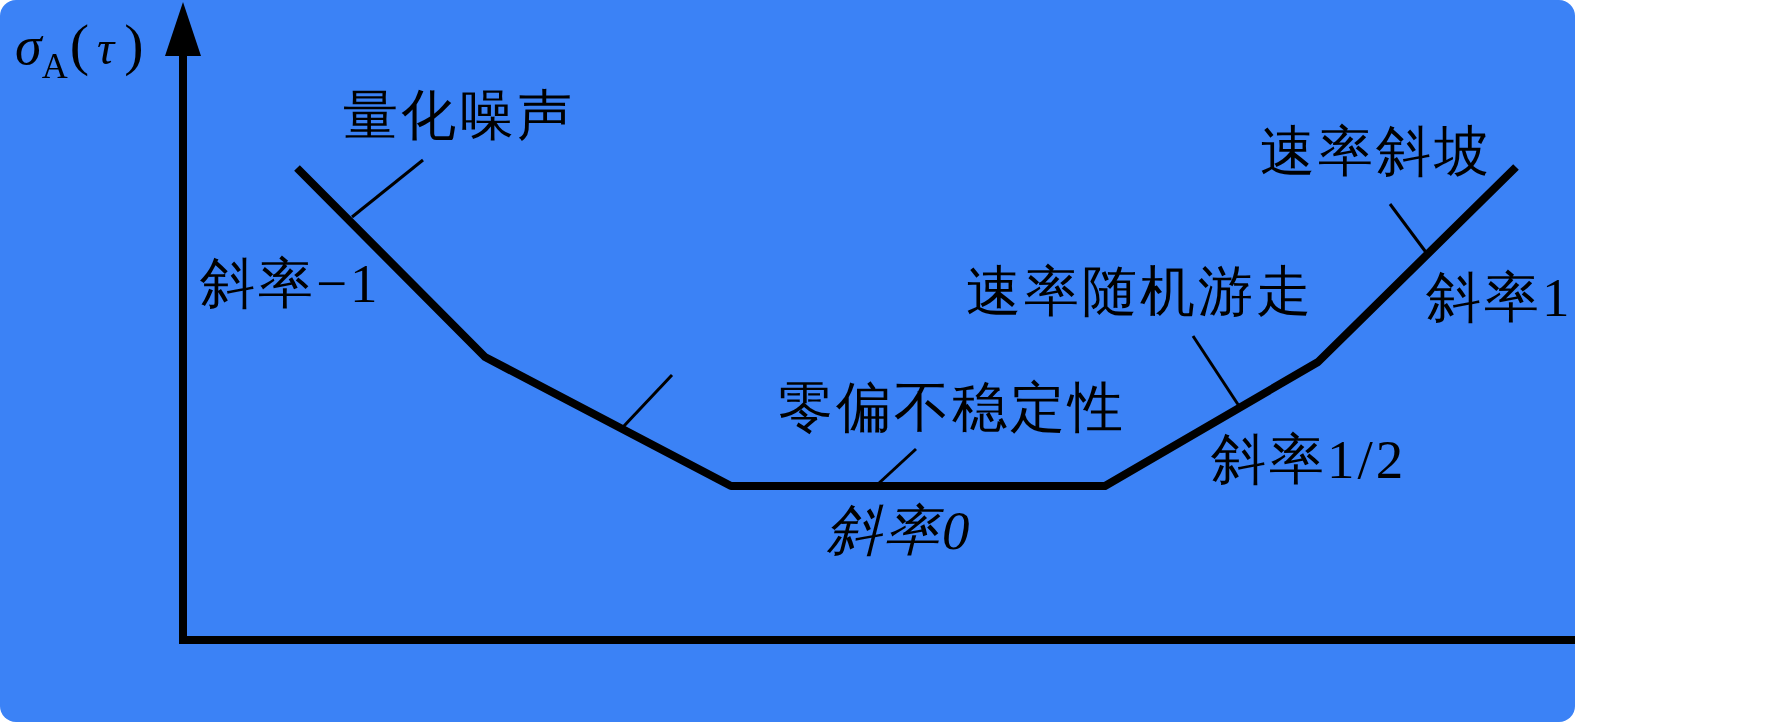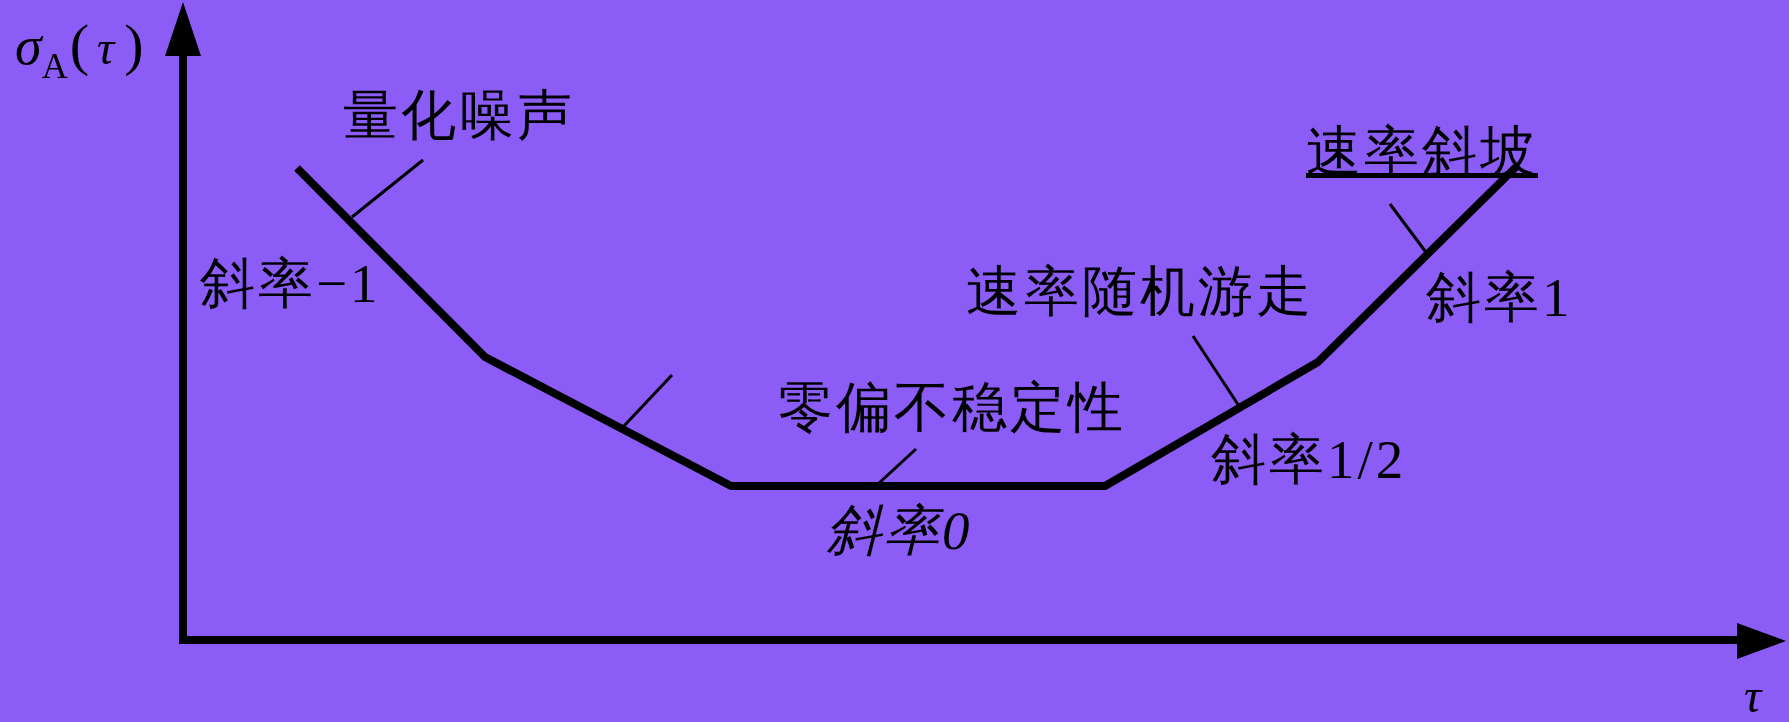--- a/index.html
+++ b/index.html
@@ -2,26 +2,27 @@
 <html><head>
 <meta charset="utf-8">
 <style>
   html, body {
     margin: 0;
     padding: 0;
     background: #ffffff;
   }
   #stage {
     position: relative;
-    width: 1789px;
+    width: 1575px;
     height: 722px;
-    background: #8b5cf6;
+    background: #3b82f6;
     overflow: hidden;
     font-family: "Liberation Serif", "DejaVu Serif", serif;
     color: #000000;
+    border-radius: 16px;
   }
   #plot-svg {
     position: absolute;
     left: 0;
     top: 0;
   }
   .cjk-label {
     position: absolute;
     font-size: 55px;
     line-height: 1;
@@ -94,17 +95,17 @@
 
 
   <div class="cjk-label" style="left:778px; top:380px;font-family:Liberation Serif, serif;">零偏不稳定性</div>
 
   <div class="cjk-label" style="left:826px; top:503px;font-style:italic;">斜率0</div>
 
   <div class="cjk-label" style="left:966px; top:264px;">速率随机游走</div>
 
   <div class="cjk-label" style="left:1211px; top:432px;text-align:center;">斜率1/2</div>
 
-  <div class="cjk-label" style="left:1306px; top:124px;text-decoration:underline;">速率斜坡</div>
+  <div class="cjk-label" style="left:1260px; top:124px;">速率斜坡</div>
 
   <div class="cjk-label" style="left:1426px; top:270px;">斜率1</div>
 
 </div>
 
 </body></html>

